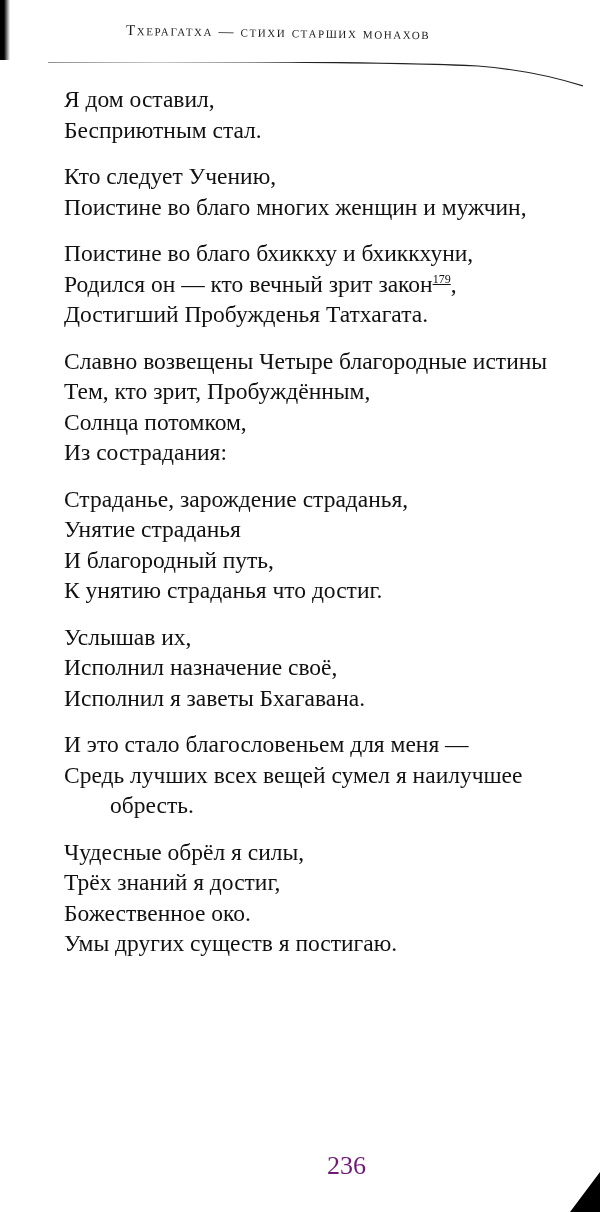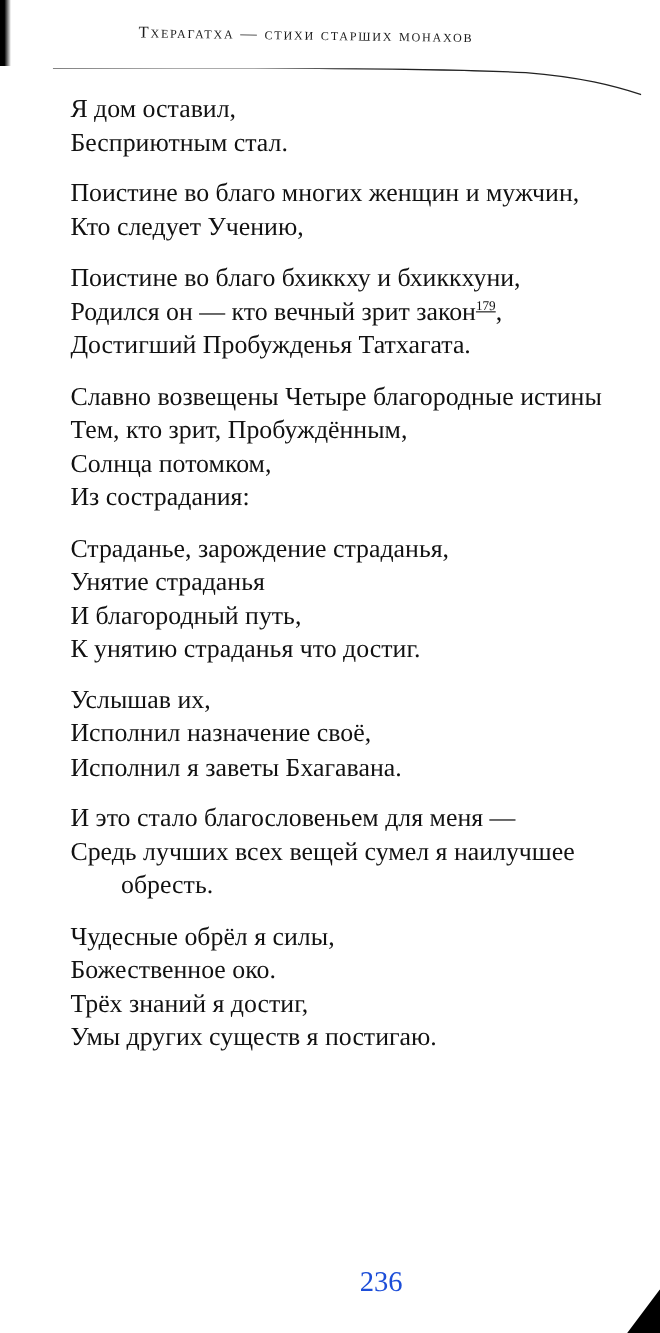--- a/index.html
+++ b/index.html
@@ -13,41 +13,41 @@
             font-size:15px; letter-spacing:1.6px; font-variant:small-caps; color:#1a1a1a;
             transform:rotate(0.8deg); transform-origin:left center; white-space:nowrap; }
   .rule { position:absolute; left:48px; top:62px; width:535px; height:40px; }
   .stanzas { position:absolute; left:52px; top:84px; width:530px;
              font-family:"Liberation Serif", serif; font-size:23.5px; line-height:30.5px;margin-left:12px; }
   .stanza { margin-bottom:16px; }
   .line { white-space:nowrap; }
   .line.indent { padding-left:46px; }
   sup { font-size:12px; line-height:0;text-decoration:underline; }
   .page-num { position:absolute; left:327px; top:1151px;
-              font-family:"Liberation Serif", serif; font-size:26px; color:#1d4ed8; }
+              font-family:"Liberation Serif", serif; font-size:26px; color:#701a75; }
 </style>
 </head>
 <body>
 
 <div class="edge-left"></div>
 
 <div class="header">Тхерагатха — стихи старших монахов</div>
 
 <svg class="rule" viewBox="0 0 535 40">
   <path d="M0 0 C150 -1 350 0 430 4 C480 8 510 16 535 24" stroke="#222" stroke-width="1.2" fill="none"></path>
 </svg>
 
 <div class="stanzas">
   <div class="stanza">
     <div class="line">Я дом оставил,</div>
     <div class="line">Бесприютным стал.</div>
   </div>
   <div class="stanza">
+    <div class="line">Кто следует Учению,</div>
     <div class="line">Поистине во благо многих женщин и мужчин,</div>
-    <div class="line">Кто следует Учению,</div>
   </div>
   <div class="stanza">
     <div class="line">Поистине во благо бхиккху и бхиккхуни,</div>
     <div class="line"><span>Родился он — кто  вечный зрит закон</span><sup>179</sup><span>,</span></div>
     <div class="line">Достигший Пробужденья Татхагата.</div>
   </div>
   <div class="stanza">
     <div class="line">Славно возвещены Четыре благородные истины</div>
     <div class="line">Тем, кто зрит, Пробуждённым,</div>
     <div class="line">Солнца потомком,</div>
@@ -64,21 +64,21 @@
     <div class="line">Исполнил назначение своё,</div>
     <div class="line">Исполнил я заветы Бхагавана.</div>
   </div>
   <div class="stanza">
     <div class="line">И это стало благословеньем для меня —</div>
     <div class="line">Средь лучших всех вещей сумел я наилучшее</div>
     <div class="line indent">обресть.</div>
   </div>
   <div class="stanza">
     <div class="line">Чудесные обрёл я силы,</div>
+    <div class="line">Трёх знаний я достиг,</div>
     <div class="line">Божественное око.</div>
-    <div class="line">Трёх знаний я достиг,</div>
     <div class="line">Умы других существ я постигаю.</div>
   </div>
 </div>
 
 <div class="page-num">236</div>
 
 <div class="edge-corner"></div>
 
 </body></html>

